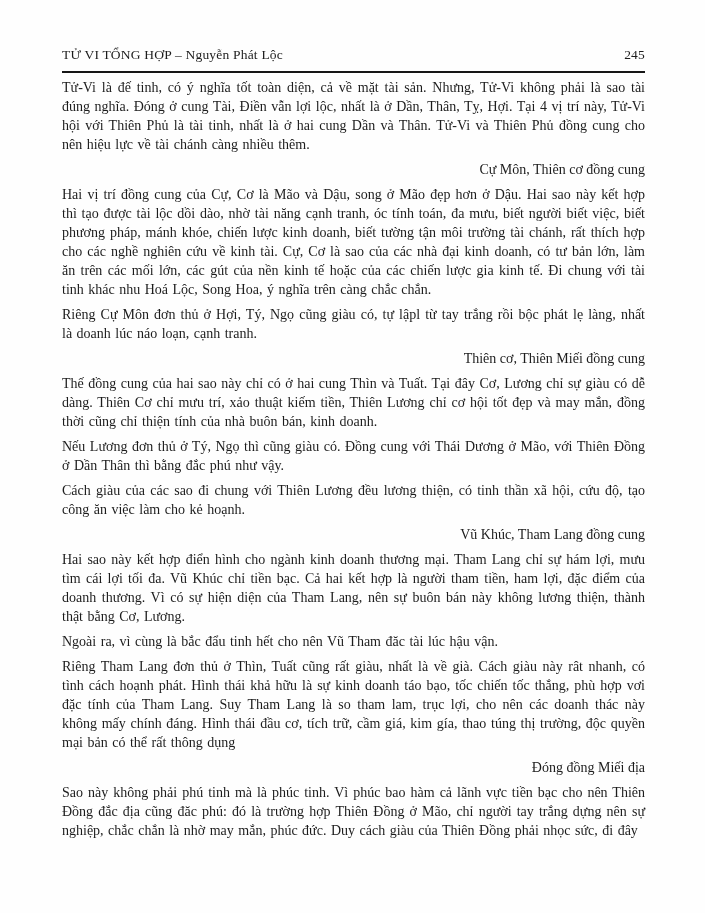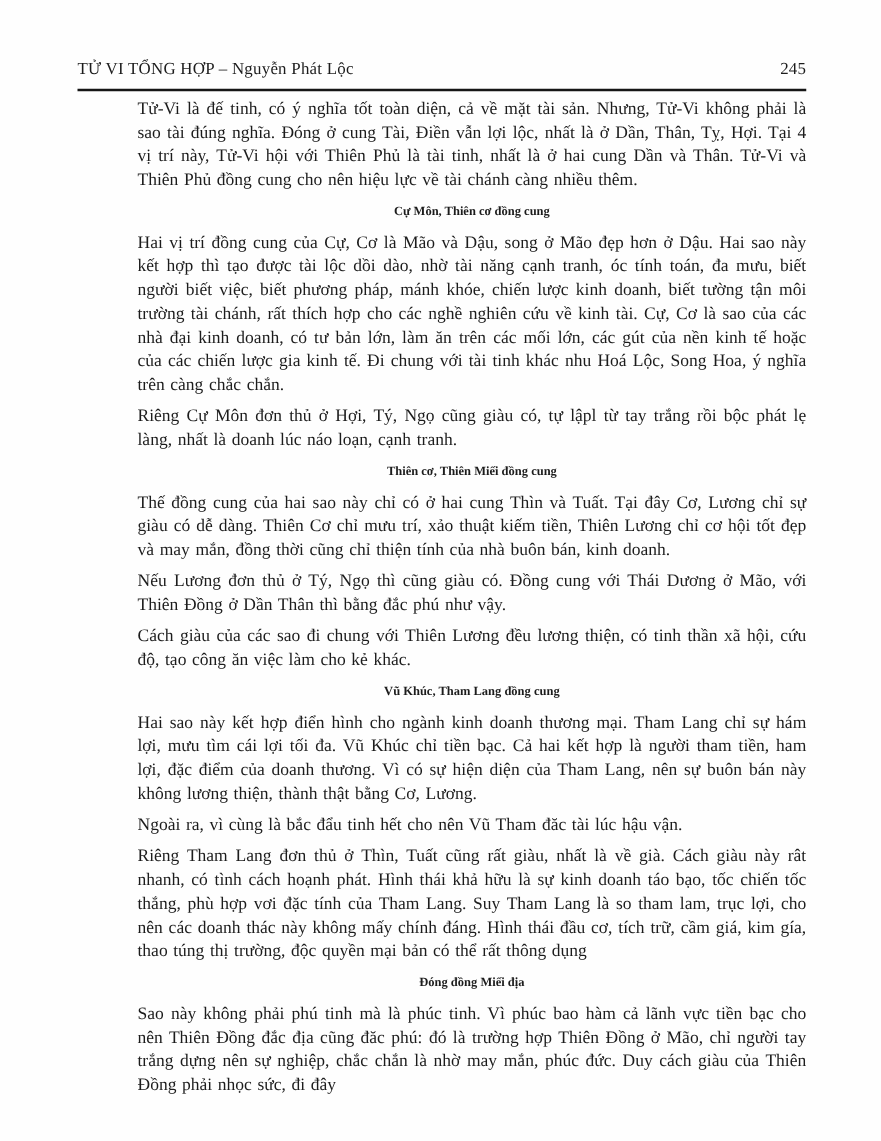--- a/index.html
+++ b/index.html
@@ -26,55 +26,54 @@
     line-height: 17px;
     letter-spacing: 0.2px;
   }
   .header-rule {
     border: none;
     border-top: 2px solid #161616;
     margin: 8px 0 0 0;
   }
   .document-body {
     margin-top: 5px;
-    margin-left: 48px;
   }
   .document-body p {
     margin: 0 0 6px 0;
     font-size: 14px;
     line-height: 19px;
     text-align: justify;
     word-spacing: 1px;
   }
   .document-body h2 {
     margin: 0 0 6px 0;
-    font-size: 10px;
+    font-size: 14px;
     line-height: 19px;
-    font-weight: bold;
-    text-align: center;
+    font-weight: normal;
+    text-align: right;
   }
 </style>
 </head>
 <body>
 
 <div class="page">
   <div class="page-header">
     <span>TỬ VI TỔNG HỢP – Nguyễn Phát Lộc</span>
     <span>245</span>
   </div>
   <hr class="header-rule">
   <div class="document-body">
       <p>Tử-Vi là đế tinh, có ý nghĩa tốt toàn diện, cả về mặt tài sản. Nhưng, Tử-Vi không phải là sao tài đúng nghĩa. Đóng ở cung Tài, Điền vẫn lợi lộc, nhất là ở Dần, Thân, Tỵ, Hợi. Tại 4 vị trí này, Tử-Vi hội với Thiên Phủ là tài tinh, nhất là ở hai cung Dần và Thân. Tử-Vi và Thiên Phủ đồng cung cho nên hiệu lực về tài chánh càng nhiều thêm.</p>
       <h2>Cự Môn, Thiên cơ đồng cung</h2>
       <p>Hai vị trí đồng cung của Cự, Cơ là Mão và Dậu, song ở Mão đẹp hơn ở Dậu. Hai sao này kết hợp thì tạo được tài lộc dồi dào, nhờ tài năng cạnh tranh, óc tính toán, đa mưu, biết người biết việc, biết phương pháp, mánh khóe, chiến lược kinh doanh, biết tường tận môi trường tài chánh, rất thích hợp cho các nghề nghiên cứu về kinh tài. Cự, Cơ là sao của các nhà đại kinh doanh, có tư bản lớn, làm ăn trên các mối lớn, các gút của nền kinh tế hoặc của các chiến lược gia kinh tế. Đi chung với tài tinh khác nhu Hoá Lộc, Song Hoa, ý nghĩa trên càng chắc chắn.</p>
       <p>Riêng Cự Môn đơn thủ ở Hợi, Tý, Ngọ cũng giàu có, tự lậpl từ tay trắng rồi bộc phát lẹ làng, nhất là doanh lúc náo loạn, cạnh tranh.</p>
       <h2>Thiên cơ, Thiên Miếi đồng cung</h2>
       <p>Thế đồng cung của hai sao này chỉ có ở hai cung Thìn và Tuất. Tại đây Cơ, Lương chỉ sự giàu có dễ dàng. Thiên Cơ chỉ mưu trí, xảo thuật kiếm tiền, Thiên Lương chỉ cơ hội tốt đẹp và may mắn, đồng thời cũng chỉ thiện tính của nhà buôn bán, kinh doanh.</p>
       <p>Nếu Lương đơn thủ ở Tý, Ngọ thì cũng giàu có. Đồng cung với Thái Dương ở Mão, với Thiên Đồng ở Dần Thân thì bằng đắc phú như vậy.</p>
-      <p>Cách giàu của các sao đi chung với Thiên Lương đều lương thiện, có tinh thần xã hội, cứu độ, tạo công ăn việc làm cho kẻ khác.</p>
+      <p>Cách giàu của các sao đi chung với Thiên Lương đều lương thiện, có tinh thần xã hội, cứu độ, tạo công ăn việc làm cho kẻ hoạnh.</p>
       <h2>Vũ Khúc, Tham Lang đồng cung</h2>
       <p>Hai sao này kết hợp điển hình cho ngành kinh doanh thương mại. Tham Lang chỉ sự hám lợi, mưu tìm cái lợi tối đa. Vũ Khúc chỉ tiền bạc. Cả hai kết hợp là người tham tiền, ham lợi, đặc điểm của doanh thương. Vì có sự hiện diện của Tham Lang, nên sự buôn bán này không lương thiện, thành thật bằng Cơ, Lương.</p>
       <p>Ngoài ra, vì cùng là bắc đẩu tinh hết cho nên Vũ Tham đăc tài lúc hậu vận.</p>
       <p>Riêng Tham Lang đơn thủ ở Thìn, Tuất cũng rất giàu, nhất là về già. Cách giàu này rât nhanh, có tình cách hoạnh phát. Hình thái khả hữu là sự kinh doanh táo bạo, tốc chiến tốc thắng, phù hợp vơi đặc tính của Tham Lang. Suy Tham Lang là so tham lam, trục lợi, cho nên các doanh thác này không mấy chính đáng. Hình thái đầu cơ, tích trữ, cầm giá, kim gía, thao túng thị trường, độc quyền mại bản có thể rất thông dụng</p>
       <h2>Đóng đồng Miếi địa</h2>
       <p>Sao này không phải phú tinh mà là phúc tinh. Vì phúc bao hàm cả lãnh vực tiền bạc cho nên Thiên Đồng đắc địa cũng đăc phú: đó là trường hợp Thiên Đồng ở Mão, chỉ người tay trắng dựng nên sự nghiệp, chắc chắn là nhờ may mắn, phúc đức. Duy cách giàu của Thiên Đồng phải nhọc sức, đi đây</p>
     </div>
 </div>
 
 </body></html>

